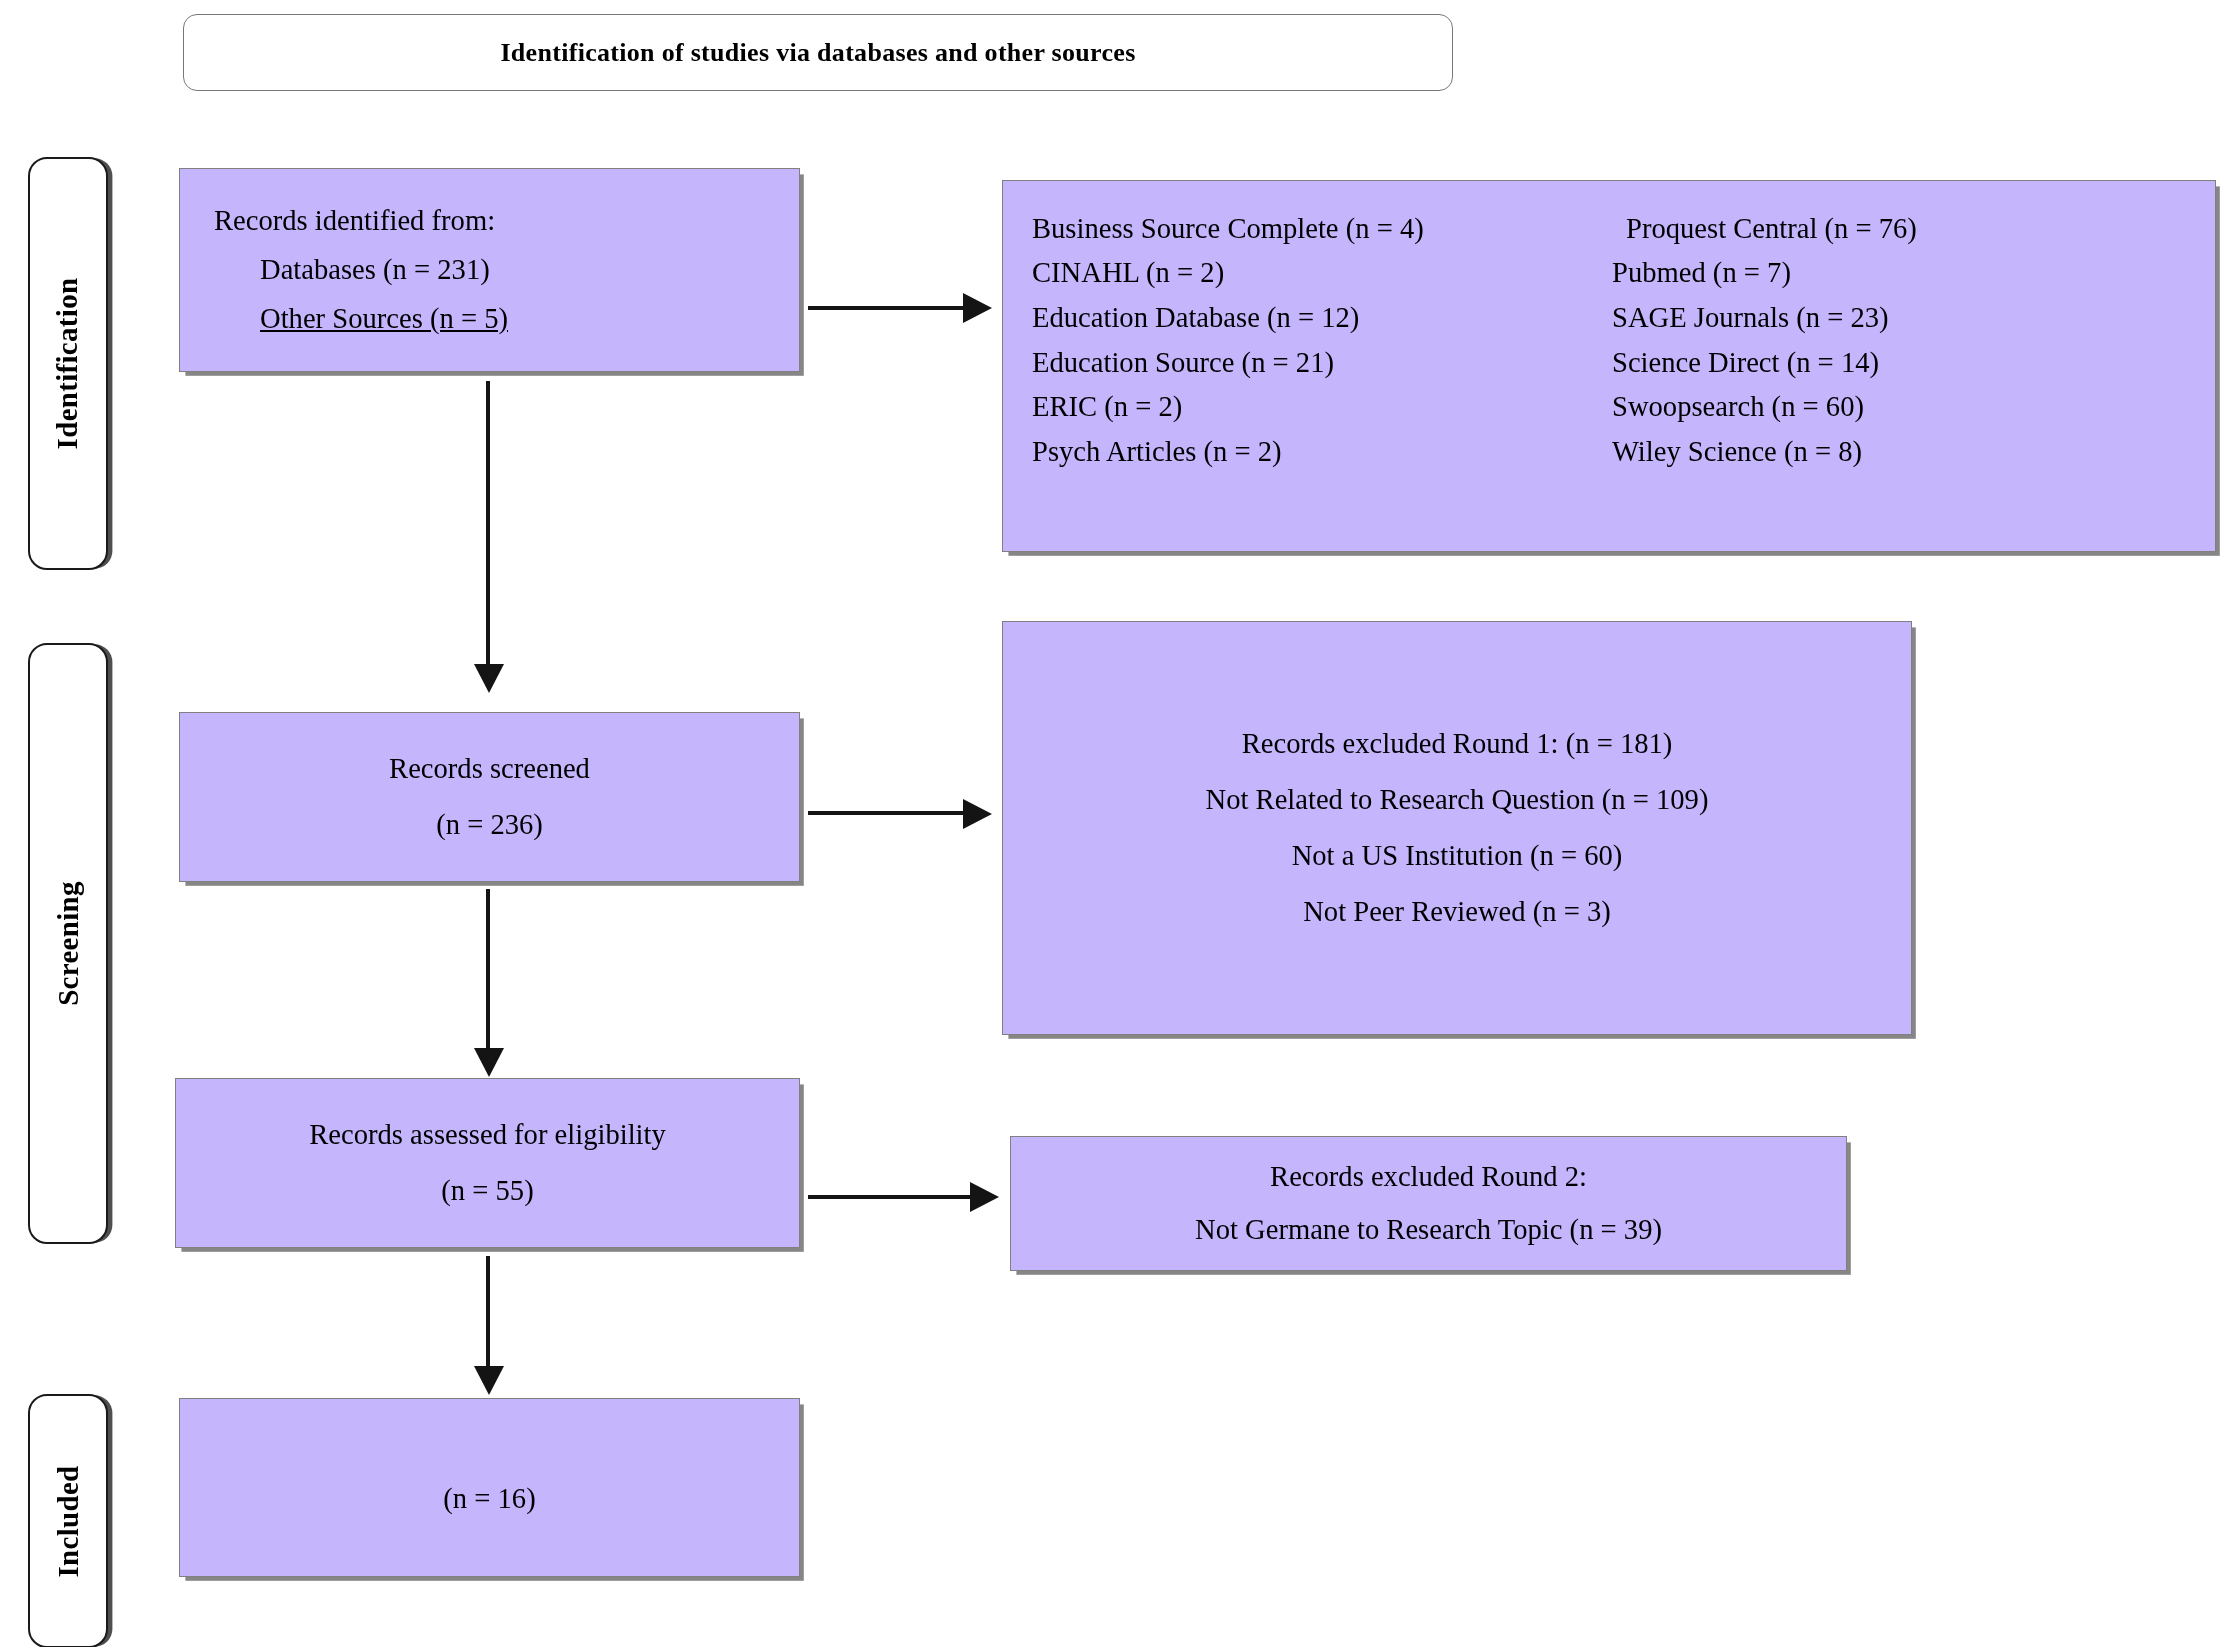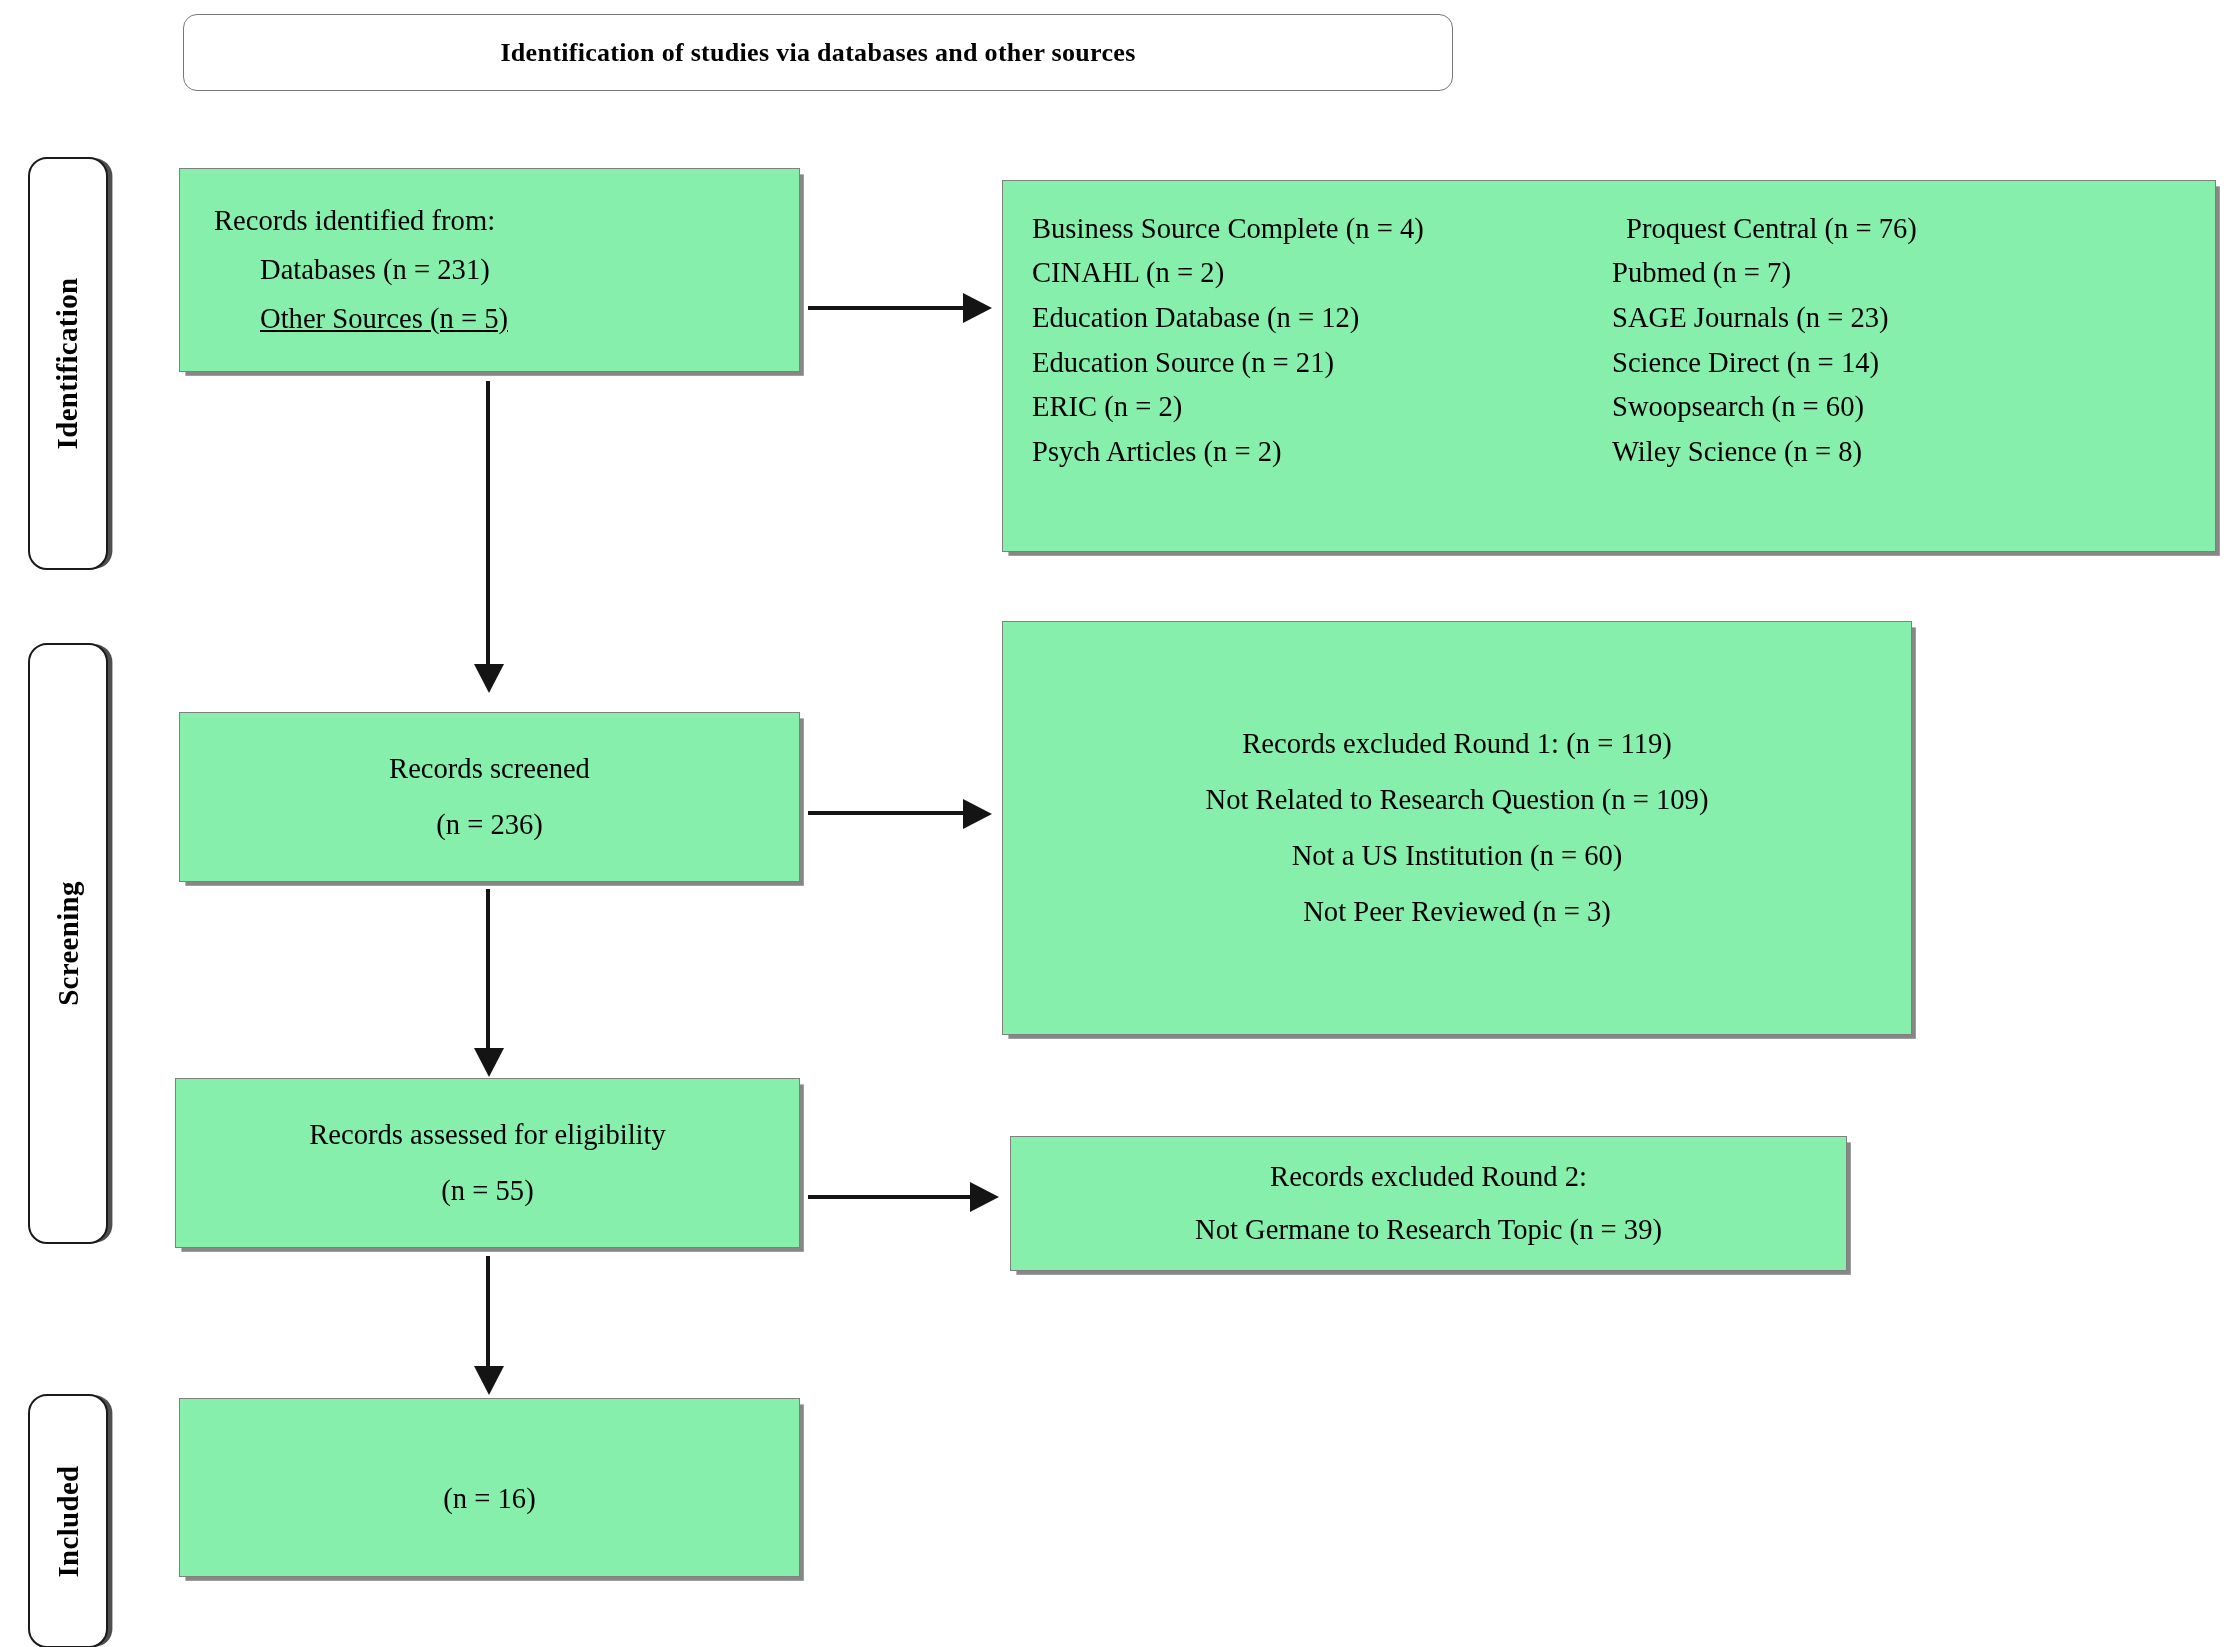--- a/index.html
+++ b/index.html
@@ -13,21 +13,21 @@
     height: 1648px;
     background: #ffffff;
     font-family: "Liberation Serif", "DejaVu Serif", serif;
     color: #000000;
     overflow: hidden;
   }
 
   
   .box {
     position: absolute;
-    background: #86efac;
+    background: #c4b5fd;
     border: 1.9px solid #808080;
     box-sizing: border-box;
     box-shadow: 5.1px 5.1px 0 -1.3px rgba(128,128,128,0.95);
   }
   .box-inner {
     position: absolute;
     left: 0; right: 0; top: 0; bottom: 0;
     display: flex;
     flex-direction: column;
     justify-content: center;
@@ -183,21 +183,21 @@
   <div class="box" style="left:179px; top:712px; width:621px; height:170px;">
     <div class="box-inner" style="align-items:center;">
       <div class="line l-center" style="width:100%;">Records screened</div>
       <div class="line l-center" style="width:100%; padding-top:23px;">(n = 236)</div>
     </div>
   </div>
 
   <div class="box" style="left:1002px; top:621px; width:910px; height:414px;">
     <div class="box-inner">
       <div class="stack">
-        <div class="line l-center">Records excluded Round 1: (n = 119)</div>
+        <div class="line l-center">Records excluded Round 1: (n = 181)</div>
         <div class="line l-center">Not Related to Research Question (n = 109)</div>
         <div class="line l-center">Not a US Institution (n = 60)</div>
         <div class="line l-center">Not Peer Reviewed (n = 3)</div>
       </div>
     </div>
   </div>
 
   <div class="box" style="left:175px; top:1078px; width:625px; height:170px;">
     <div class="box-inner" style="align-items:center;">
       <div class="line l-center" style="width:100%;">Records assessed for eligibility</div>

